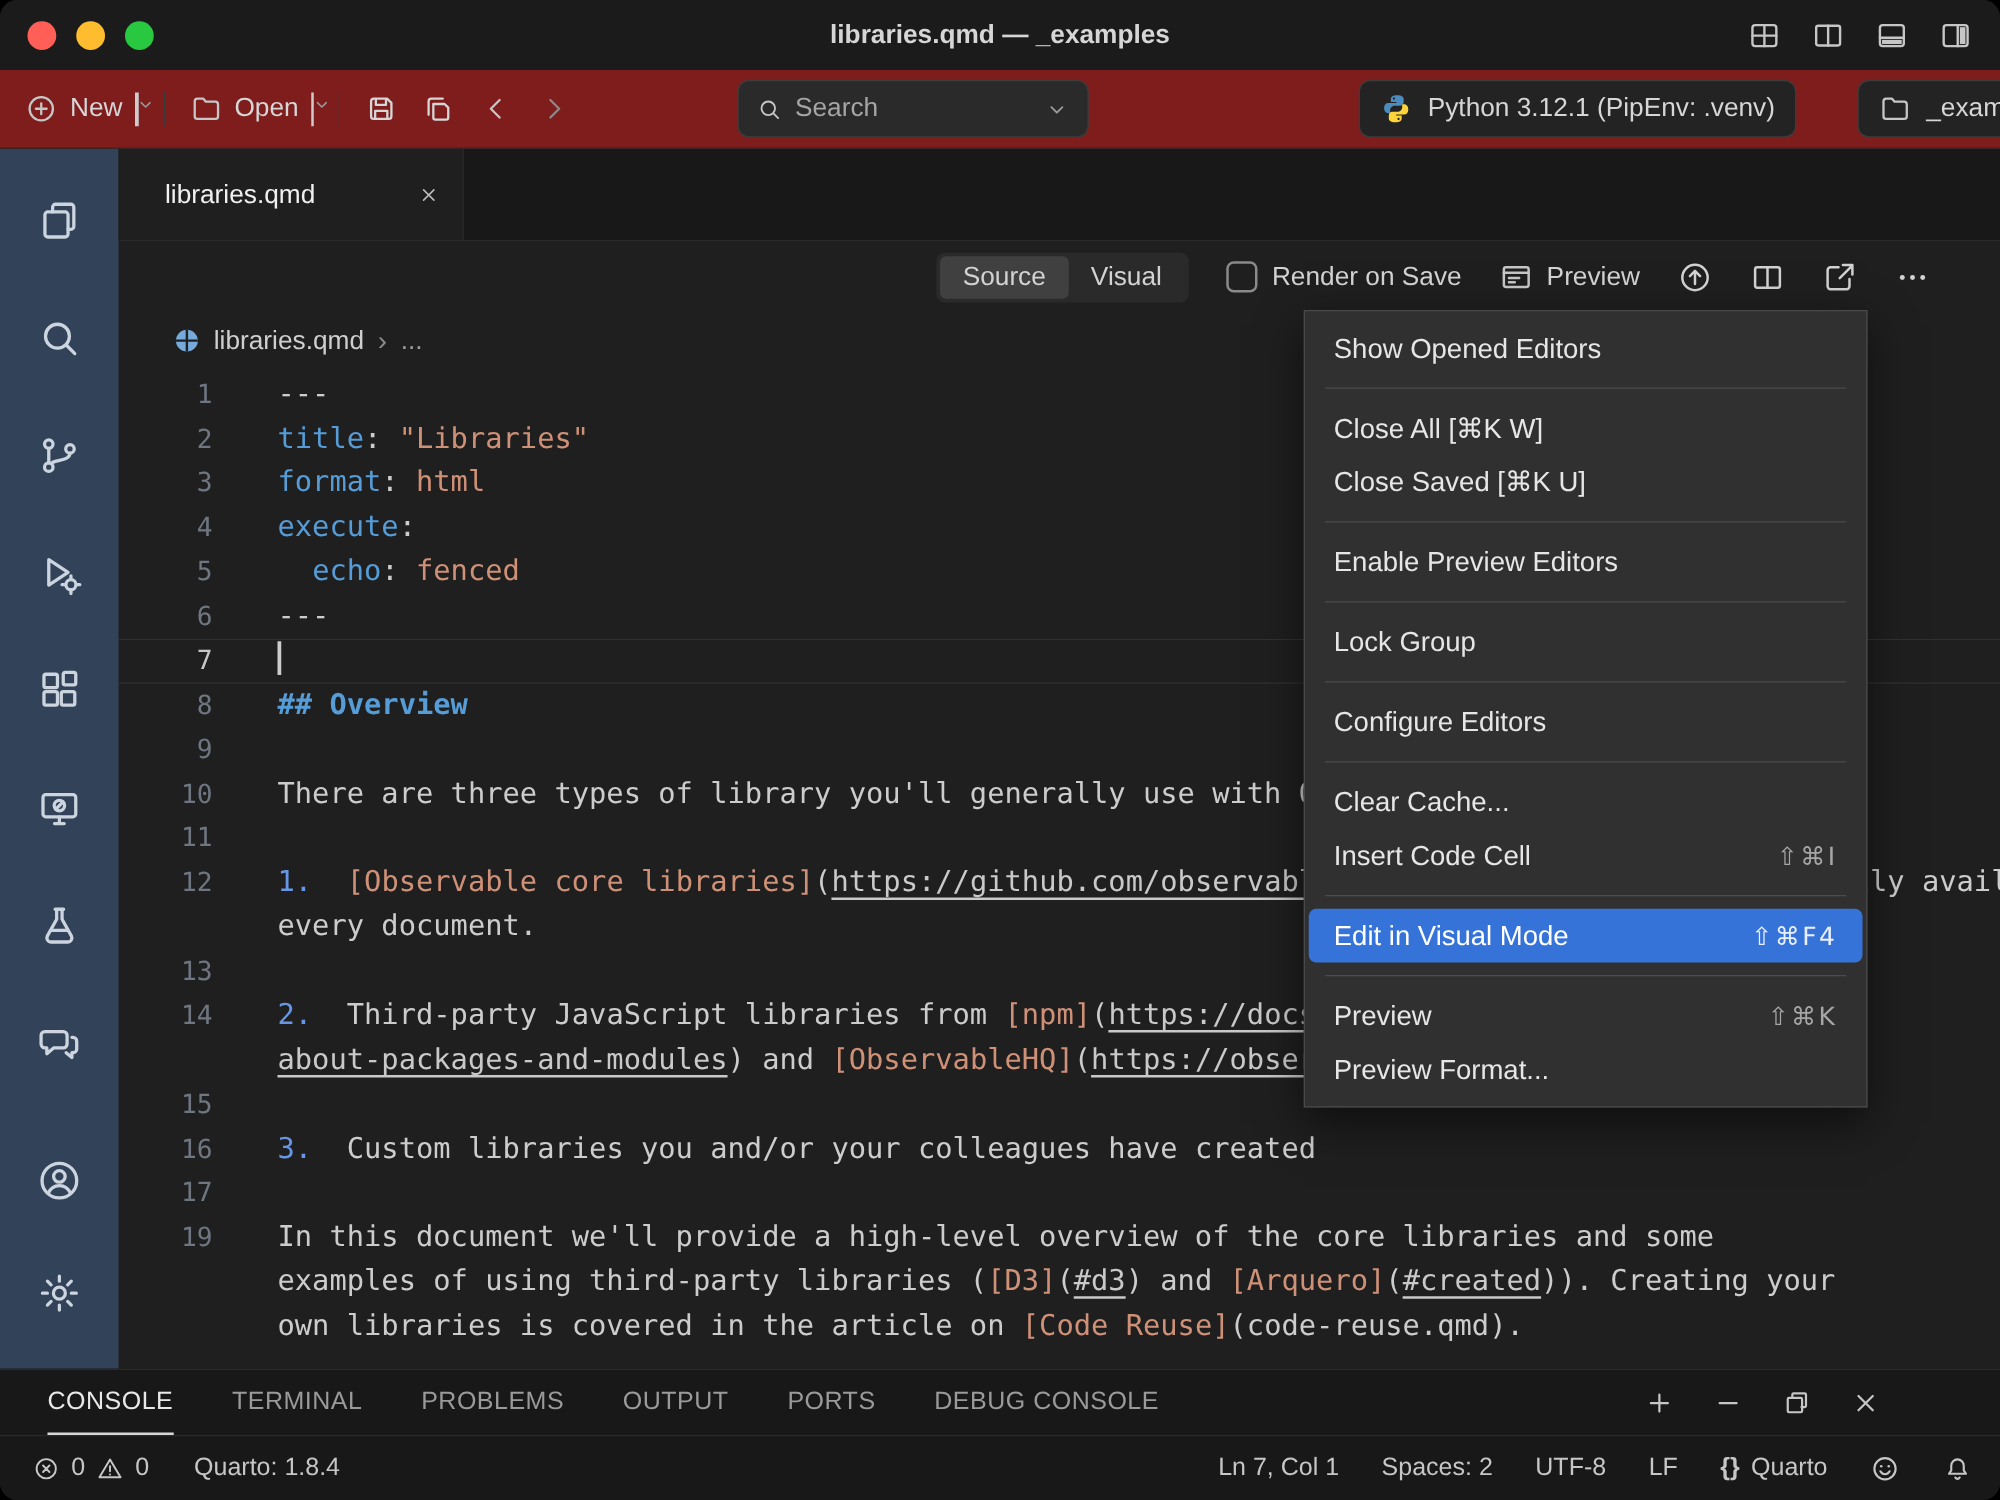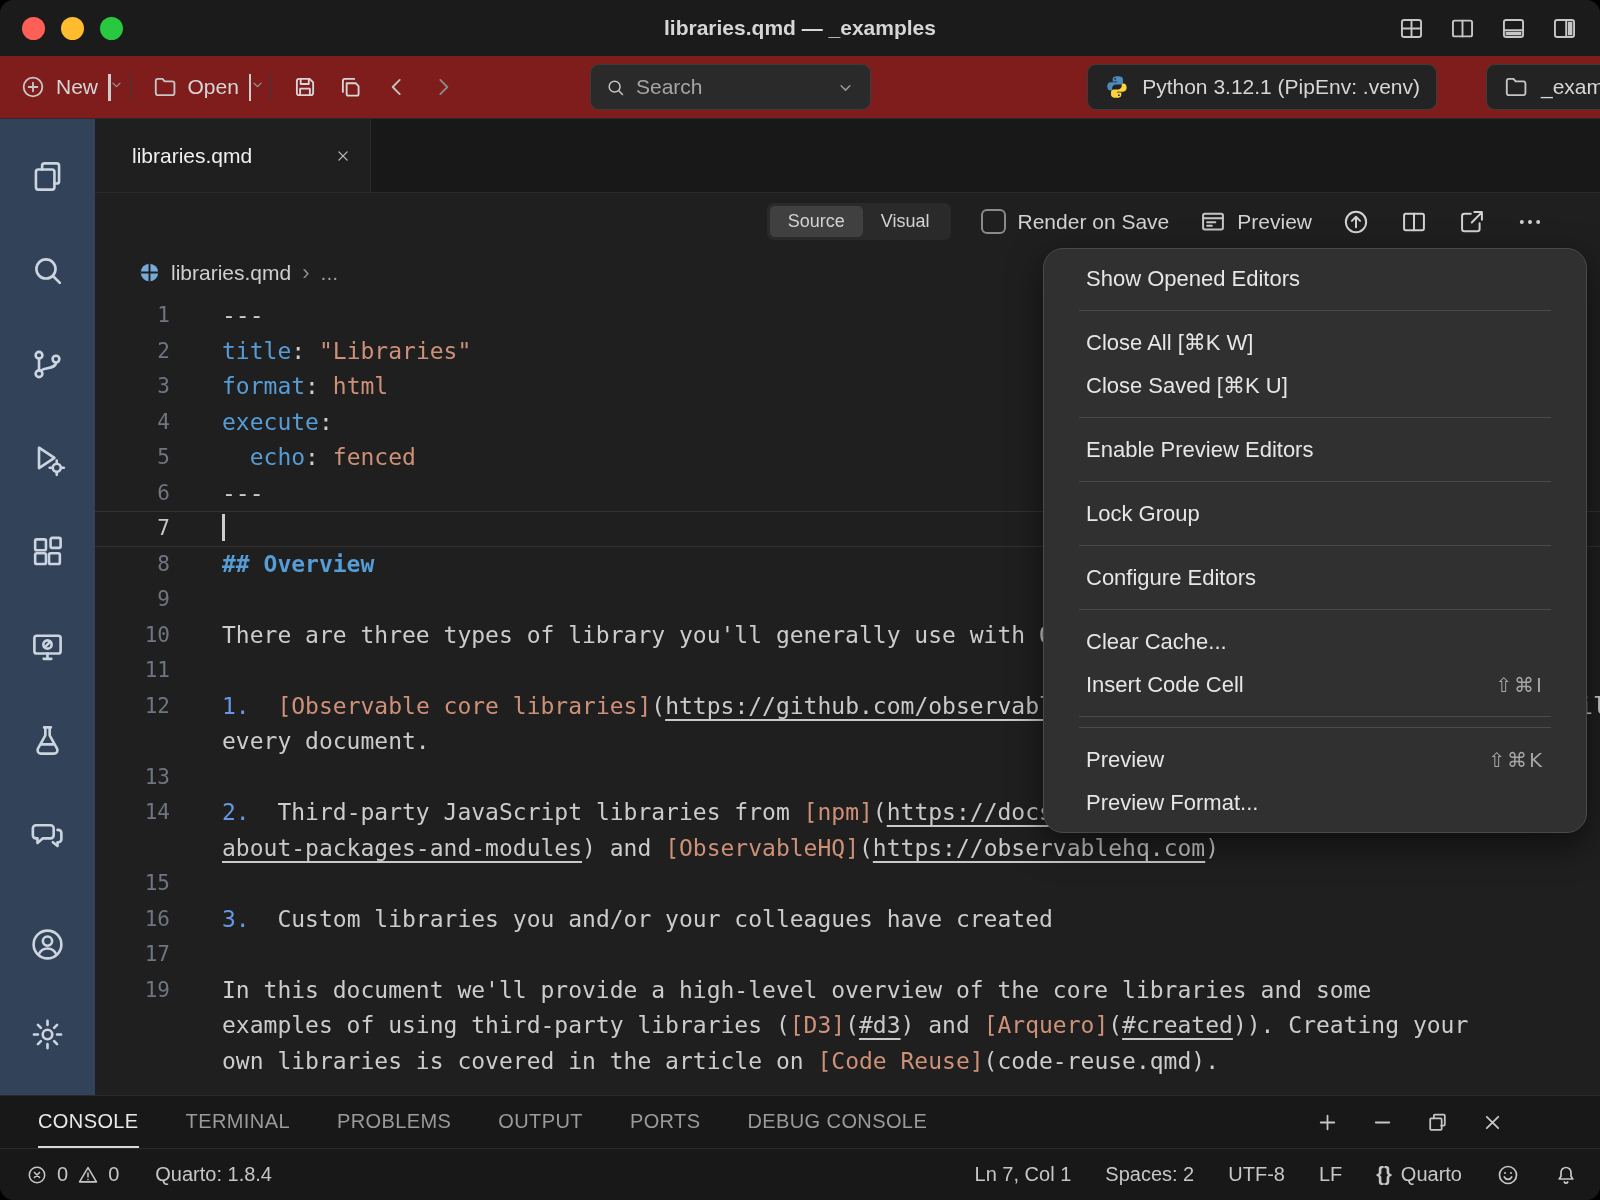--- a/index.html
+++ b/index.html
@@ -43,21 +43,21 @@
 
   .editor-col { flex:1; display:flex; flex-direction:column; min-width:0; background:#1f1f1f; }
 
   .tabbar { height:74px; background:#181818; border-bottom:1px solid #2a2a2a; display:flex; flex:none; }
   .tab { width:276px; height:73px; background:#1f1f1f; display:flex; align-items:center; gap:13px; padding:0 18px 0 24px; border-right:1px solid #2a2a2a; }
   .tab-label { font-size:21px; color:#f0f0f0; }
   .tab-close { margin-left:auto; color:#bcbcbc; } .tab-close svg{ width:18px; height:18px; }
 
   .editor-actions { height:57px; display:flex; align-items:center; justify-content:flex-end; gap:30px; padding-right:56px; flex:none; }
   .segmented { display:flex; background:#2a2a2a; border-radius:7px; padding:3px; }
-  .seg { font-size:18px; color:#d2d2d2; padding:5px 18px; border-radius:5px; }
+  .seg { font-size:21px; color:#d2d2d2; padding:5px 18px; border-radius:5px; }
   .seg.active { background:#404040; }
   .cb-group { display:flex; align-items:center; gap:12px; }
   .checkbox { width:25px; height:25px; border:2px solid #8a8a8a; border-radius:6px; background:transparent; }
   .ea-label { font-size:21px; color:#d2d2d2; }
   .ea-btn { display:flex; align-items:center; gap:10px; color:#d2d2d2; font-size:21px; }
   .ea-btn svg { width:28px; height:28px; }
   .ea-icon svg { width:28px; height:28px; color:#d2d2d2; }
 
   .breadcrumb { height:45px; display:flex; align-items:center; gap:11px; padding-left:44px; flex:none; font-size:21px; color:#9e9e9e; }
   .breadcrumb svg { width:21px; height:21px; }
@@ -74,21 +74,21 @@
   .caret { display:inline-block; width:2.5px; height:27px; background:#cccccc; vertical-align:-5px; }
   .tok-p { color:#cccccc; }
   .tok-k { color:#569cd6; }
   .tok-s { color:#ce9178; }
   .tok-h { color:#569cd6; font-weight:bold; }
   .tok-ln { color:#6796e6; }
   .tok-lk { color:#ce9178; }
   .tok-u { color:#c9c9c9; text-decoration:underline; text-underline-offset:5px; text-decoration-thickness:1.5px; }
 
   
-  .context-menu { position:absolute; left:1043px; top:248px; width:544px; background:#303031; border:1px solid #4a4a4a; border-radius:20px; padding:8px 22px; box-shadow:0 12px 34px rgba(0,0,0,.55); z-index:10; }
+  .context-menu { position:absolute; left:1043px; top:248px; width:451px; background:#303031; border:1px solid #4a4a4a; border-radius:0; padding:8px 3px; box-shadow:0 12px 34px rgba(0,0,0,.55); z-index:10; }
   .mi { height:43px; display:flex; align-items:center; justify-content:space-between; padding:0 20px; font-size:22px; color:#e6e6e6; border-radius:6px; white-space:nowrap; }
   .mi .sc { color:#a6a6a6; font-size:20px; margin-left:28px; letter-spacing:2px; font-family:"DejaVu Sans", sans-serif; }
   .mi.hl { background:var(--menu_highlight,#3673d9); color:#fff; }
   .mi.hl .sc { color:#e8efff; }
   .msep { height:1px; background:#4b4b4f; margin:10px 13px; }
 
   
   .panelbar { height:53px; background:#181818; border-top:1px solid #2a2a2a; display:flex; align-items:center; padding:0 95px 0 38px; gap:47px; flex:none; }
   .ptab { font-size:20px; color:#9a9a9a; letter-spacing:.4px; height:100%; display:flex; align-items:center; border-bottom:2px solid transparent; }
   .ptab.active { color:#e8e8e8; border-bottom-color:#d7d7d7; }
@@ -576,20 +576,24 @@
       </div>
       <div class="msep"></div>
       <div class="mi">
         <span class="ml">Clear Cache...</span>
       </div>
       <div class="mi">
         <span class="ml">Insert Code Cell</span>
         <span class="sc">⇧⌘I</span>
       </div>
       <div class="msep"></div>
+      <div class="mi hl">
+        <span class="ml">Edit in Visual Mode</span>
+        <span class="sc">⇧⌘F4</span>
+      </div>
       <div class="msep"></div>
       <div class="mi">
         <span class="ml">Preview</span>
         <span class="sc">⇧⌘K</span>
       </div>
       <div class="mi">
         <span class="ml">Preview Format...</span>
       </div>
     </div>
 

